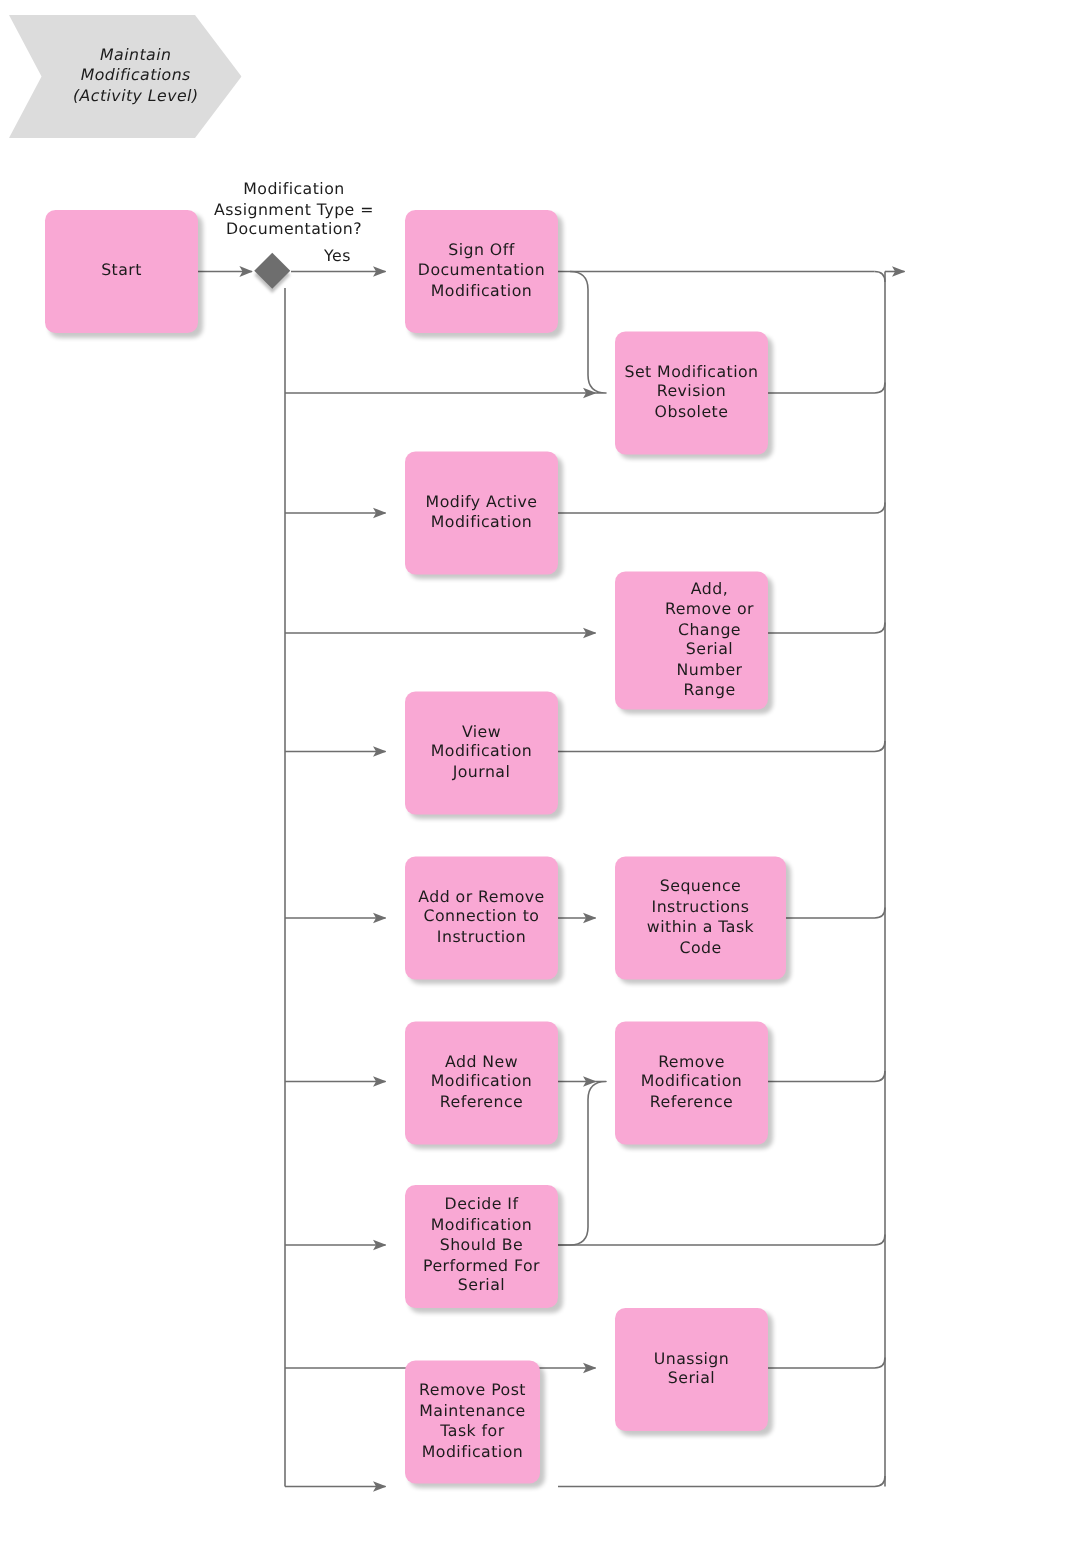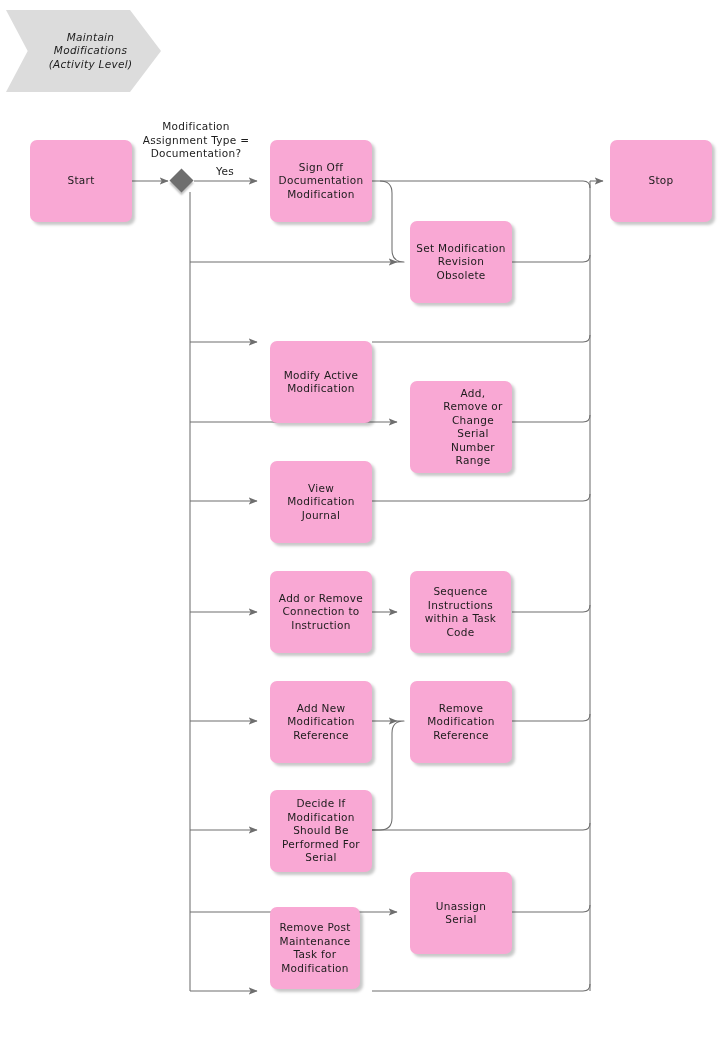--- a/index.html
+++ b/index.html
@@ -108,37 +108,34 @@
 
   <div class="edge-label" style="left:131px;top:120px;width:130px;">Modification
 Assignment Type =
 Documentation?</div>
   <div class="diamond" style="left:173px;top:172px;width:17px;height:17px;"></div>
   <div class="edge-label" style="left:210px;top:165px;width:30px;">Yes</div>
 
   <div class="node" style="left:30px;top:140px;width:102px;height:82px;">
     <span>Start</span>
   </div>
-  <div class="node" style="left:610px;top:140px;width:102px;height:82px;">
-    <span>Stop</span>
-  </div>
 
   <div class="node" style="left:270px;top:140px;width:102px;height:82px;">
     <span>Sign Off
 Documentation
 Modification</span>
   </div>
 
   <div class="node" style="left:410px;top:221px;width:102px;height:82px;">
     <span>Set Modification
 Revision
 Obsolete</span>
   </div>
 
-  <div class="node" style="left:270px;top:301px;width:102px;height:82px;margin-top:40px;">
+  <div class="node" style="left:270px;top:301px;width:102px;height:82px;">
     <span>Modify Active
 Modification</span>
   </div>
 
   <div class="node" style="left:410px;top:381px;width:102px;height:92px;padding-left:28px;">
     <span>Add, Remove or
 Change Serial
 Number Range</span>
   </div>
 
@@ -147,21 +144,21 @@
 Modification
 Journal</span>
   </div>
 
   <div class="node" style="left:270px;top:571px;width:102px;height:82px;">
     <span>Add or Remove
 Connection to
 Instruction</span>
   </div>
 
-  <div class="node" style="left:410px;top:571px;width:101px;height:82px;">
+  <div class="node" style="left:410px;top:571px;width:114px;height:82px;">
     <span>Sequence
 Instructions
 within a Task
 Code</span>
   </div>
 
   <div class="node" style="left:270px;top:681px;width:102px;height:82px;">
     <span>Add New
 Modification
 Reference</span>

